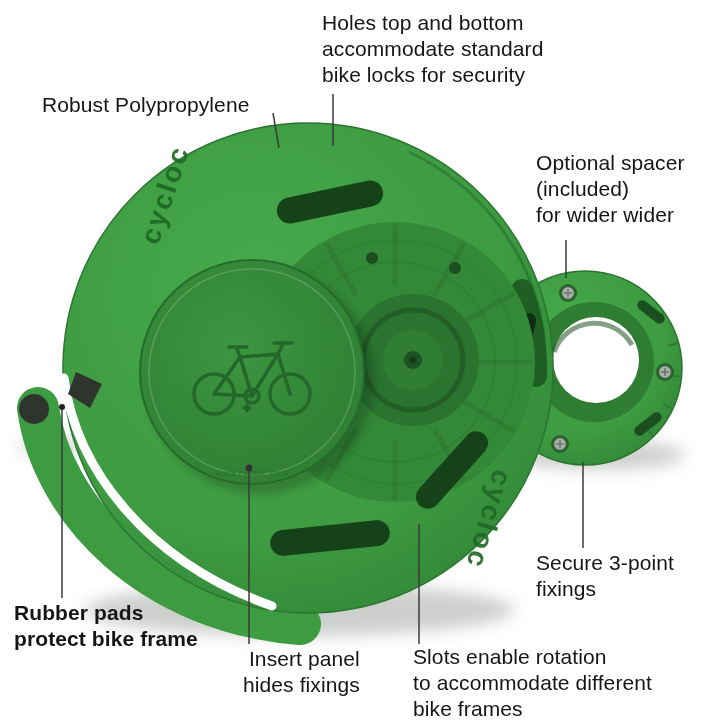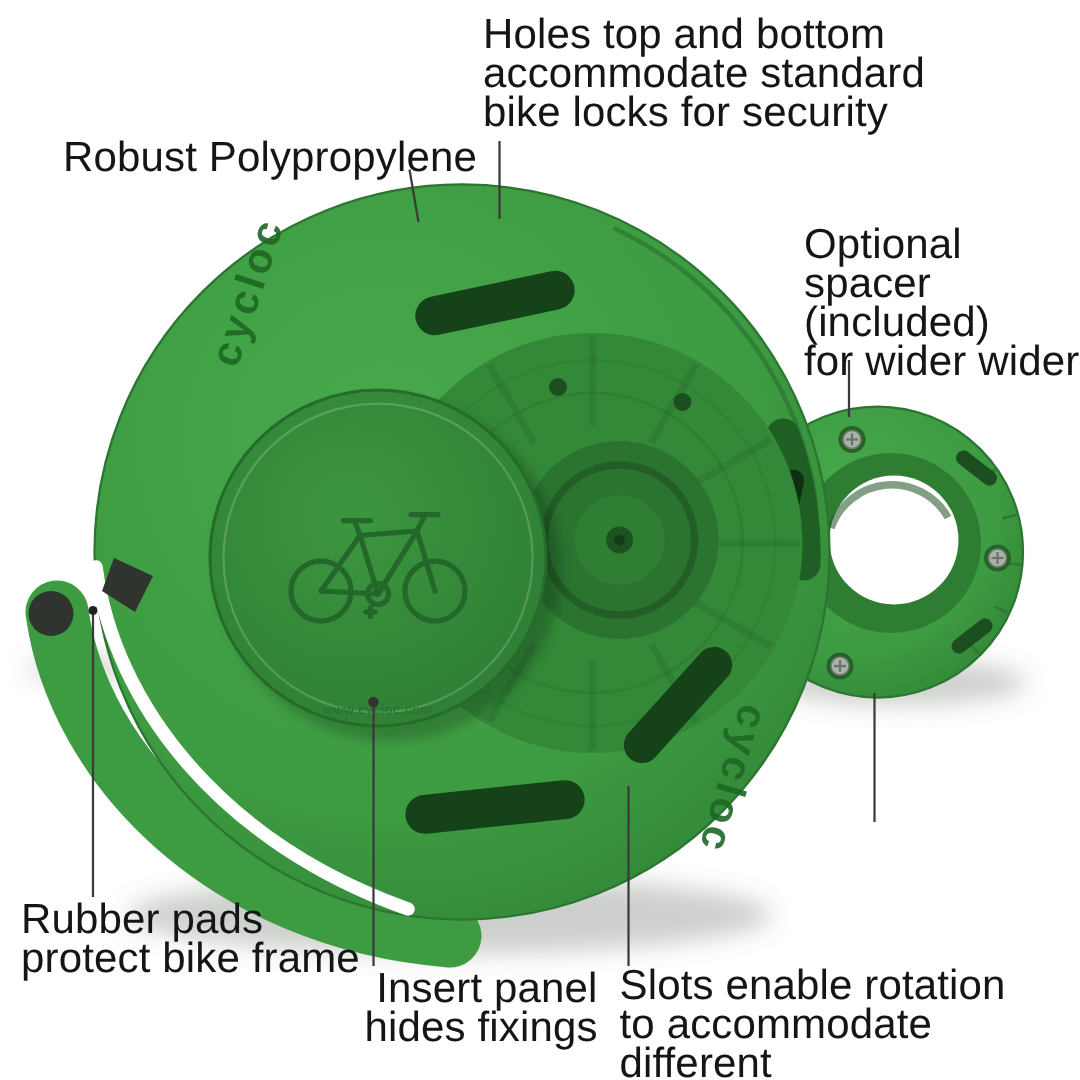--- a/index.html
+++ b/index.html
@@ -1,19 +1,19 @@
 <!DOCTYPE html>
 <html><head>
 <meta charset="utf-8">
 <style>
   html,body{margin:0;padding:0;background:#ffffff;}
   .scene{position:relative;width:720px;height:720px;background:#ffffff;
          font-family:"Liberation Sans",sans-serif;overflow:hidden;}
   svg.product{position:absolute;left:0;top:0;}
-  .label{position:absolute;color:#151515;font-size:28px;line-height:26px;
+  .label{position:absolute;color:#151515;font-size:21px;line-height:26px;
          white-space:pre-line;letter-spacing:0.1px;}
 </style>
 </head>
 <body>
 
 <div class="scene">
 
   <svg class="product" width="720" height="720" viewBox="0 0 720 720">
     <defs>
       <filter id="blur8" x="-50%" y="-50%" width="200%" height="200%">
@@ -159,21 +159,23 @@
     <circle cx="62" cy="407" r="3" fill="#222222"></circle>
   </svg>
 
   <div class="label" style="left:42px;top:92px;text-align:center;">Robust Polypropylene</div>
   <div class="label" style="left:322px;top:10px;">Holes top and bottom
 accommodate standard
 bike locks for security</div>
   <div class="label" style="left:536px;top:150px;">Optional spacer
 (included)
 for wider wider</div>
-  <div class="label" style="left:14px;top:600px;">Rubber pads
+  <div class="label" style="left:536px;top:550px;">Secure 3-point
+fixings</div>
+  <div class="label" style="left:14px;top:600px;font-weight:bold;">Rubber pads
 protect bike frame</div>
   <div class="label" style="left:243px;top:646px;text-align:right;">Insert panel
 hides fixings</div>
   <div class="label" style="left:413px;top:644px;">Slots enable rotation
 to accommodate different
 bike frames</div>
 
 </div>
 
 </body></html>

